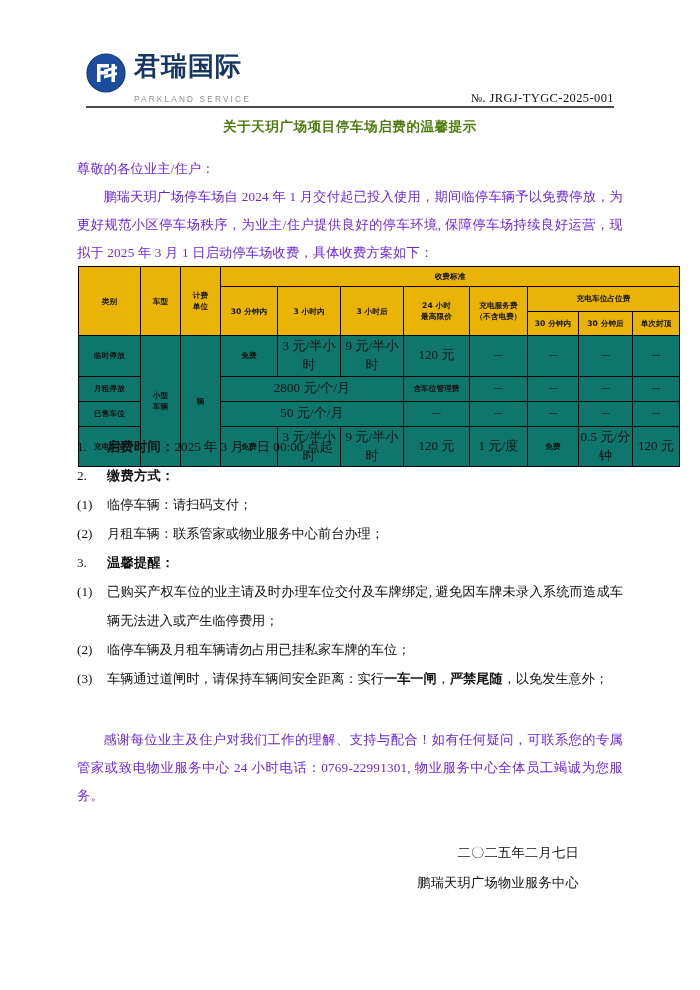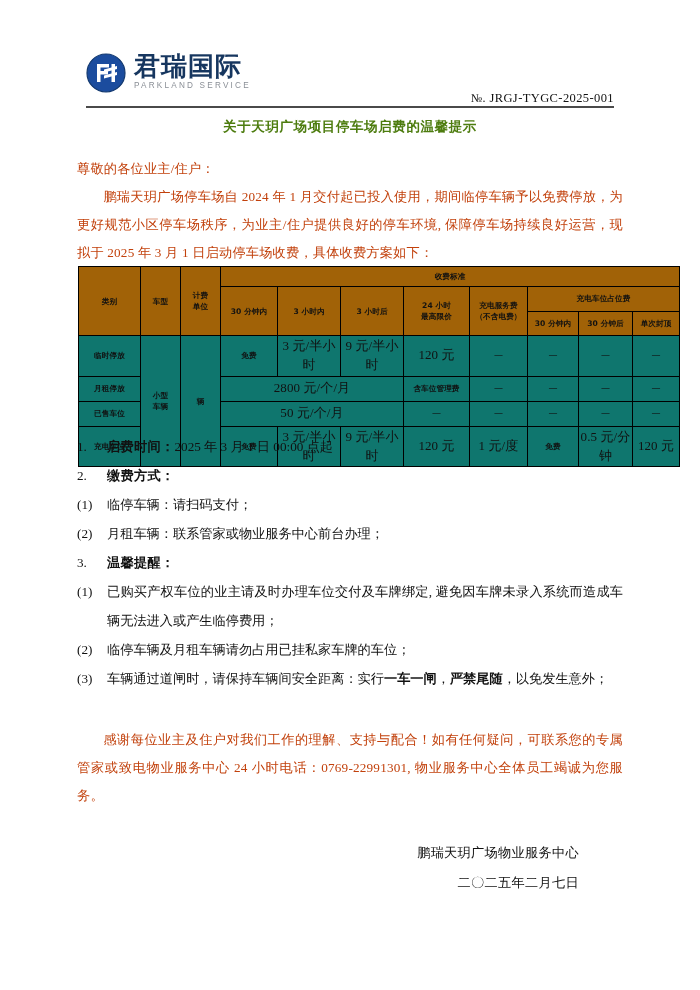--- a/index.html
+++ b/index.html
@@ -58,21 +58,21 @@
     font-weight: 700;
     letter-spacing: 1px;
     color: #16365f;
     line-height: 1.05;
   }
   .logo-en {
     font-family: "Liberation Sans", "DejaVu Sans", sans-serif;
     font-size: 8.2px;
     letter-spacing: 2.2px;
     color: #8a8f96;
-    margin-top: 2px;
+    margin-top: 16px;
     line-height: 1;
     text-align: center;
   }
 
   .docno-row {
     position: absolute;
     left: 86px;
     top: 88px;
     width: 528px;
     text-align: right;
@@ -115,21 +115,21 @@
   
   .body-block {
     position: absolute;
     left: 77px;
     top: 155px;
     width: 546px;
   }
   .p {
     font-size: 13.2px;
     line-height: 28px;
-    color: #c2410c;
+    color: #6d28d9;
     text-align: justify;
     letter-spacing: 0.2px;
     margin: 0;
   }
   .p.indent { text-indent: 2em; }
   .p.salutation { text-indent: 0; }
 
   
   .fee-table-wrap {
     position: absolute;
@@ -148,21 +148,21 @@
     vertical-align: middle;
     font-family: "DejaVu Sans", "Liberation Sans", sans-serif;
     font-size: 7.6px;
     font-weight: 700;
     color: #111;
     padding: 1px 1px;
     line-height: 1.45;
     letter-spacing: 0.1px;
   }
   table.fee thead th {
-    background: #a16207;
+    background: #eab308;
     height: 17px;
   }
   table.fee thead th.tall { height: 46px; }
   table.fee tbody td {
     background: #0f766e;
     height: 22px;
     font-weight: 700;
   }
   table.fee tbody td.val {
     font-family: "Liberation Serif", serif;
@@ -418,18 +418,18 @@
       <span class="content"><span>车辆通过道闸时，请保持车辆间安全距离：实行</span><span class="em-bold">一车一闸</span><span>，</span><span class="em-bold">严禁尾随</span><span>，以免发生意外；</span></span>
     </div>
 
   </div>
 
   <div class="closing-block">
     <p class="p indent">感谢每位业主及住户对我们工作的理解、支持与配合！如有任何疑问，可联系您的专属管家或致电物业服务中心 24 小时电话：0769-22991301, 物业服务中心全体员工竭诚为您服务。</p>
   </div>
 
   <div class="sign-block">
+    <div class="sign-line">二〇二五年二月七日</div>
     <div class="sign-line">鹏瑞天玥广场物业服务中心</div>
-    <div class="sign-line">二〇二五年二月七日</div>
   </div>
 
 
 </div>
 
 </body></html>

